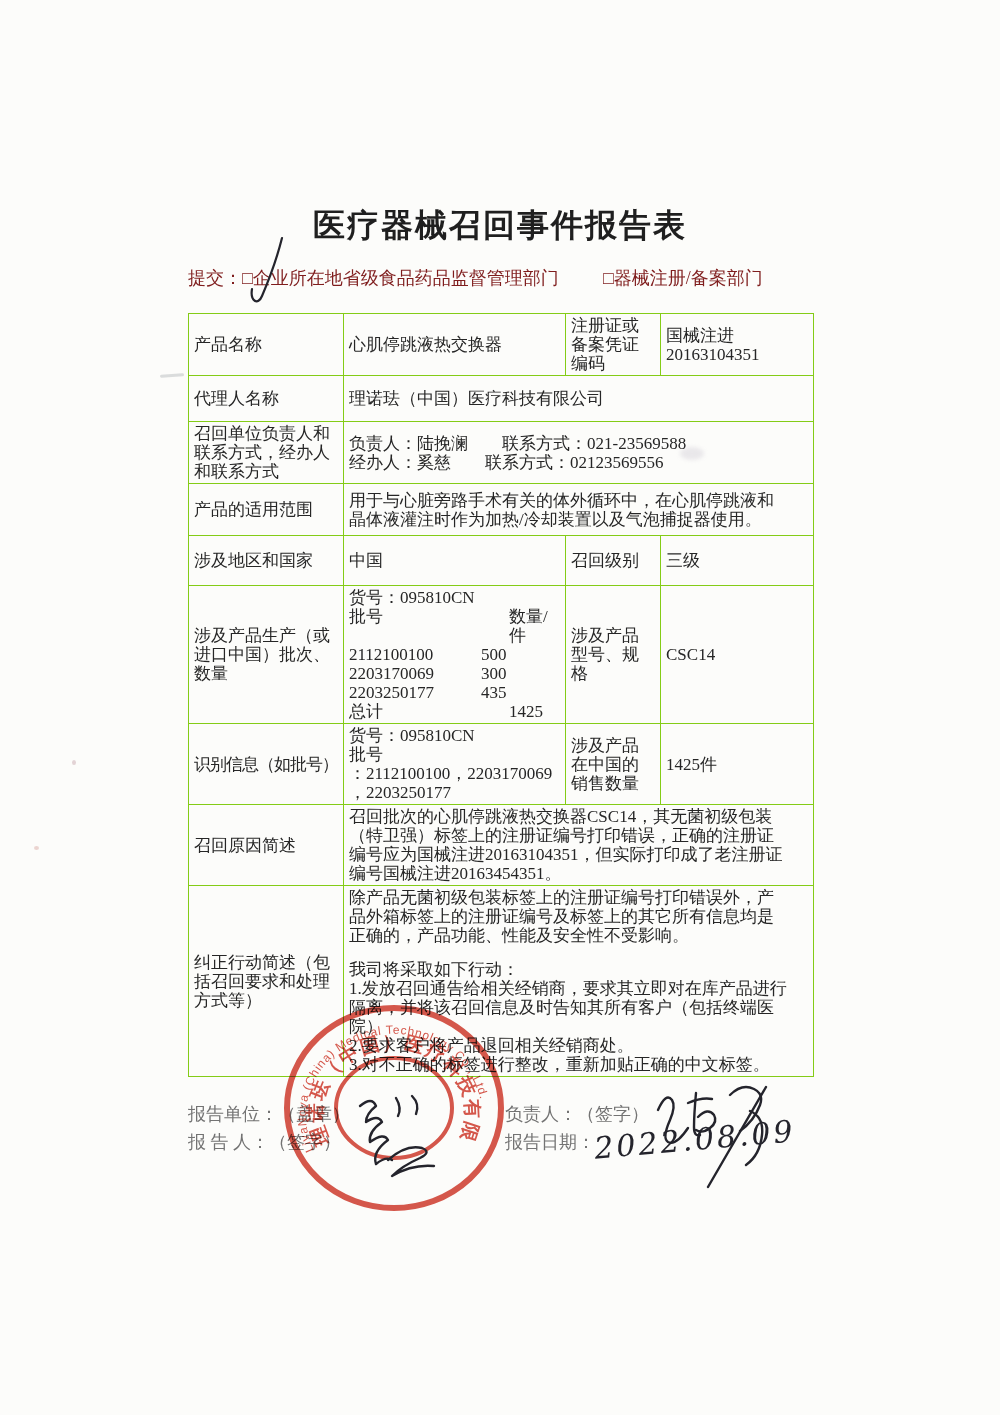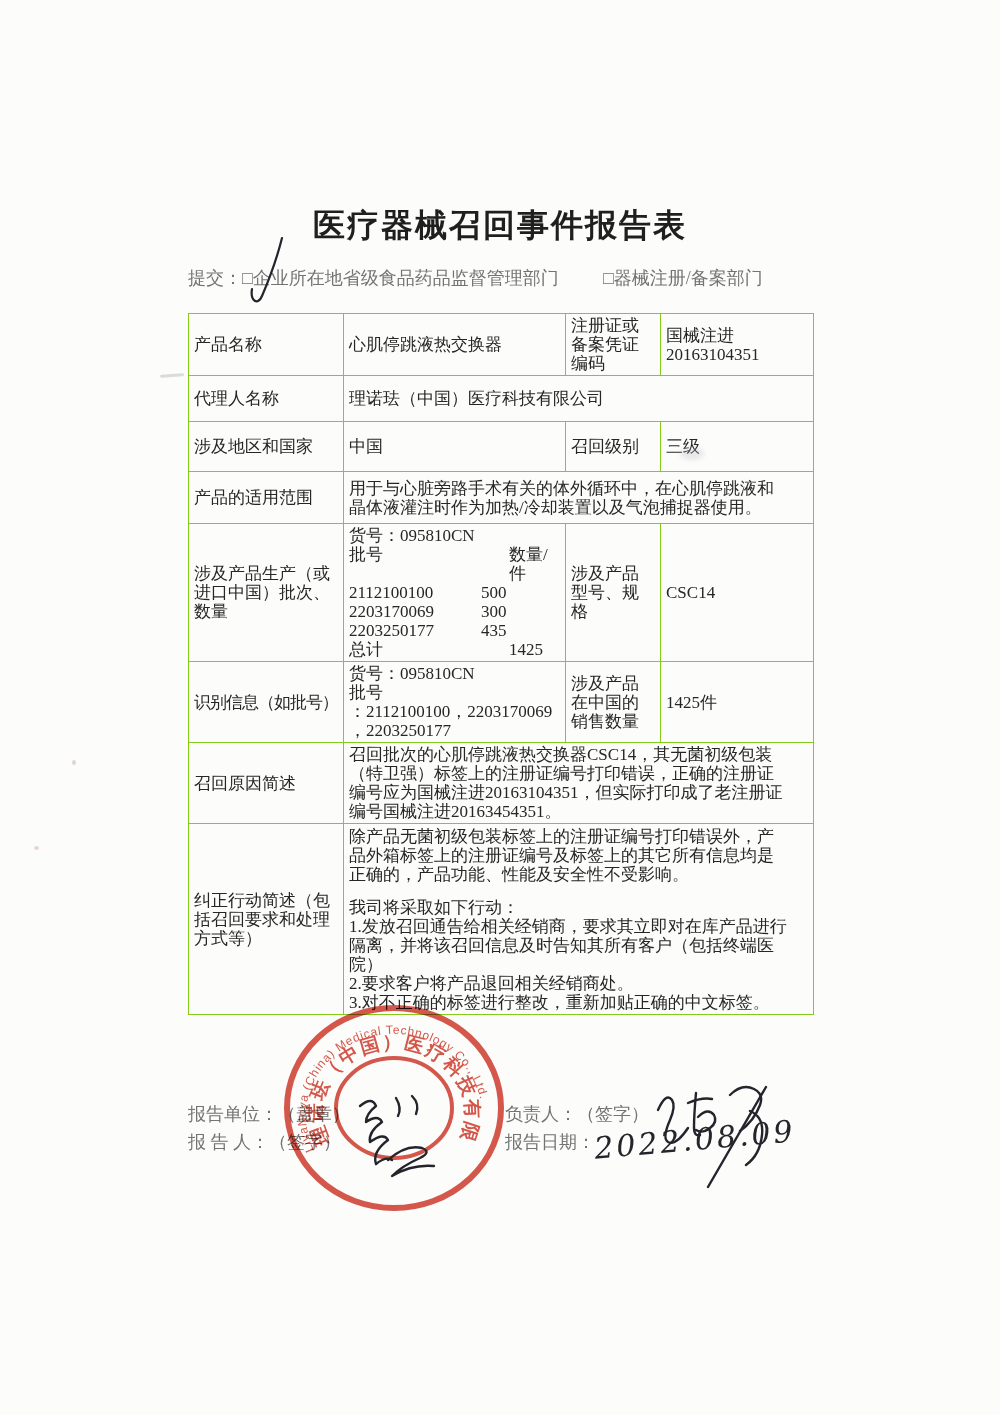--- a/index.html
+++ b/index.html
@@ -8,39 +8,39 @@
     background:#fcfcfa;
     font-family:"Liberation Serif","DejaVu Serif",serif;
     color:#2b2b2b;
   }
   .page{position:absolute;inset:0;overflow:hidden;}
   .title{
     position:absolute;top:204px;left:0;right:0;text-align:center;
     font-size:32px;font-weight:700;letter-spacing:2px;color:#1f1f1f;
   }
   .submit-line{
-    position:absolute;top:266px;left:188px;font-size:18px;white-space:nowrap;color:#737373;
+    position:absolute;top:266px;left:188px;font-size:18px;white-space:nowrap;color:#7f1d1d;
   }
   .submit-line .opt2{margin-left:44px;}
   
   table.form{
     position:absolute;left:188px;top:313px;border-collapse:collapse;table-layout:fixed;
     width:625px;font-size:17px;line-height:19px;color:#262626;
   }
   table.form td{
     border:1px solid #84cc16;padding:2px 5px;vertical-align:middle;
     word-break:break-all;
   }
   table.form{border:1.5px solid #474747;}
   .ml{white-space:pre-line;}
   .squeeze{letter-spacing:-1px;}
   .top{vertical-align:top !important;padding-top:3px !important;}
   .batch-grid{display:grid;grid-template-columns:128px auto;column-gap:4px;}
   .batch-grid .qh{padding-left:28px;}
-  .action-p1{margin:0 0 14px 0;white-space:pre-line;}
+  .action-p1{margin:0 0 14px 0;white-space:pre-line;font-family:Liberation Mono, monospace;}
   .action-p2{margin:0;white-space:pre-line;}
   
   .flabel{position:absolute;font-size:18px;white-space:nowrap;color:#737373;}
   .hand-date{
     position:absolute;left:594px;top:1122px;
     font-family:"DejaVu Serif",serif;font-style:italic;
     font-size:30px;letter-spacing:3px;color:#24242c;
     transform:rotate(-5deg);
   }
   svg.ink{position:absolute;pointer-events:none;}
@@ -82,30 +82,37 @@
       <td class="ml">注册证或
 备案凭证
 编码</td>
       <td class="ml">国械注进
 20163104351</td>
     </tr>
     <tr style="height:46px">
       <td>代理人名称</td>
       <td colspan="3">理诺珐（中国）医疗科技有限公司</td>
     </tr>
+    <tr style="height:61px">
+      <td class="ml">召回单位负责人和
+联系方式，经办人
+和联系方式</td>
+      <td colspan="3" class="ml">负责人：陆挽澜　　联系方式：021-23569588
+经办人：奚慈　　联系方式：02123569556</td>
+    </tr>
+    <tr style="height:52px">
+      <td>产品的适用范围</td>
+      <td colspan="3" class="ml">用于与心脏旁路手术有关的体外循环中，在心肌停跳液和
+晶体液灌注时作为加热/冷却装置以及气泡捕捉器使用。</td>
+    </tr>
     <tr style="height:50px">
       <td>涉及地区和国家</td>
       <td>中国</td>
       <td>召回级别</td>
       <td>三级</td>
-    </tr>
-    <tr style="height:52px">
-      <td>产品的适用范围</td>
-      <td colspan="3" class="ml">用于与心脏旁路手术有关的体外循环中，在心肌停跳液和
-晶体液灌注时作为加热/冷却装置以及气泡捕捉器使用。</td>
     </tr>
     <tr style="height:117px">
       <td class="ml">涉及产品生产（或
 进口中国）批次、
 数量</td>
       <td>
         <div>货号：095810CN</div>
         <div class="batch-grid">
           <span>批号</span>
               <span class="qh">数量/件</span>

